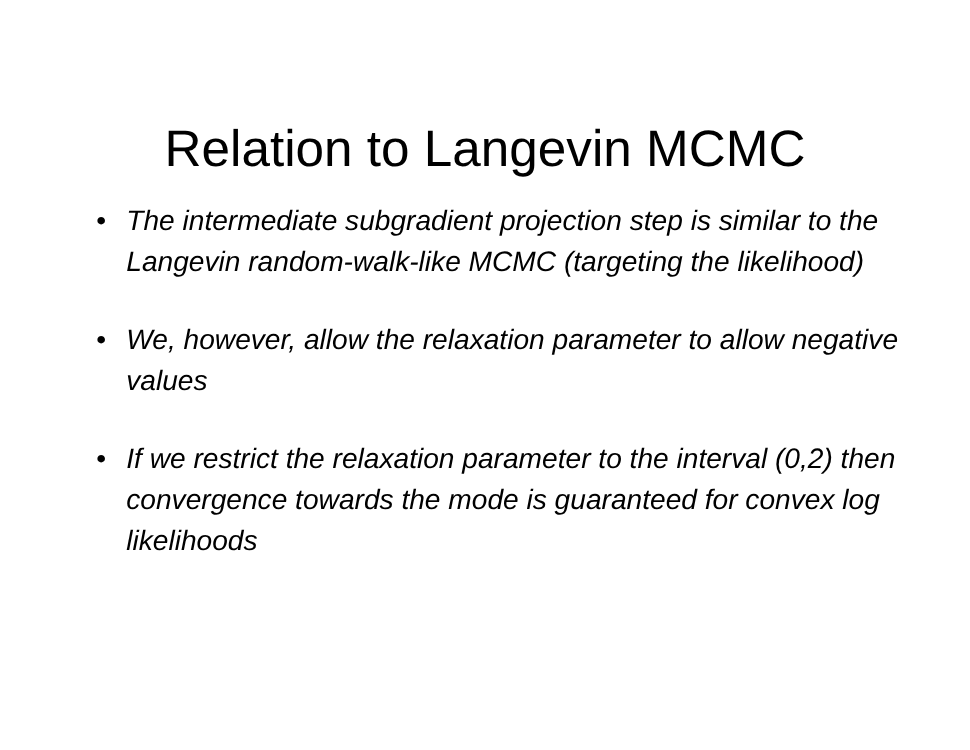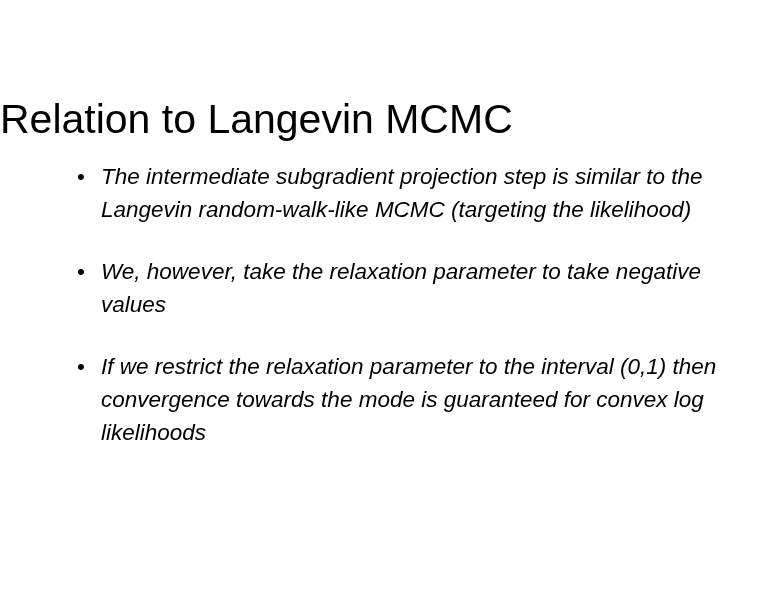--- a/index.html
+++ b/index.html
@@ -18,20 +18,21 @@
     width: 776px;
     height: 600px;
     background: #ffffff;
     box-sizing: border-box;
   }
   .slide-title {
     position: absolute;
     left: 0;
     top: 68px;
     width: 776px;
+    text-align: center;
     font-size: 41px;
     font-weight: 400;
     line-height: 48px;
     color: #000000;
     letter-spacing: 0px;
     white-space: nowrap;
   }
   .body-list {
     position: absolute;
     left: 70px;
@@ -77,23 +78,23 @@
 
   <ul class="body-list">
 
     <li class="bullet-item">
       <span class="bullet-marker">•</span>
       <span class="bullet-text">The intermediate subgradient projection step is similar to the Langevin random-walk-like MCMC (targeting the likelihood)</span>
     </li>
 
     <li class="bullet-item">
       <span class="bullet-marker">•</span>
-      <span class="bullet-text">We, however, take the relaxation parameter to take negative values</span>
+      <span class="bullet-text">We, however, allow the relaxation parameter to allow negative values</span>
     </li>
 
     <li class="bullet-item">
       <span class="bullet-marker">•</span>
-      <span class="bullet-text">If we restrict the relaxation parameter to the interval (0,1) then convergence towards the mode is guaranteed for convex log likelihoods</span>
+      <span class="bullet-text">If we restrict the relaxation parameter to the interval (0,2) then convergence towards the mode is guaranteed for convex log likelihoods</span>
     </li>
 
   </ul>
 
 </div>
 
 </body></html>

